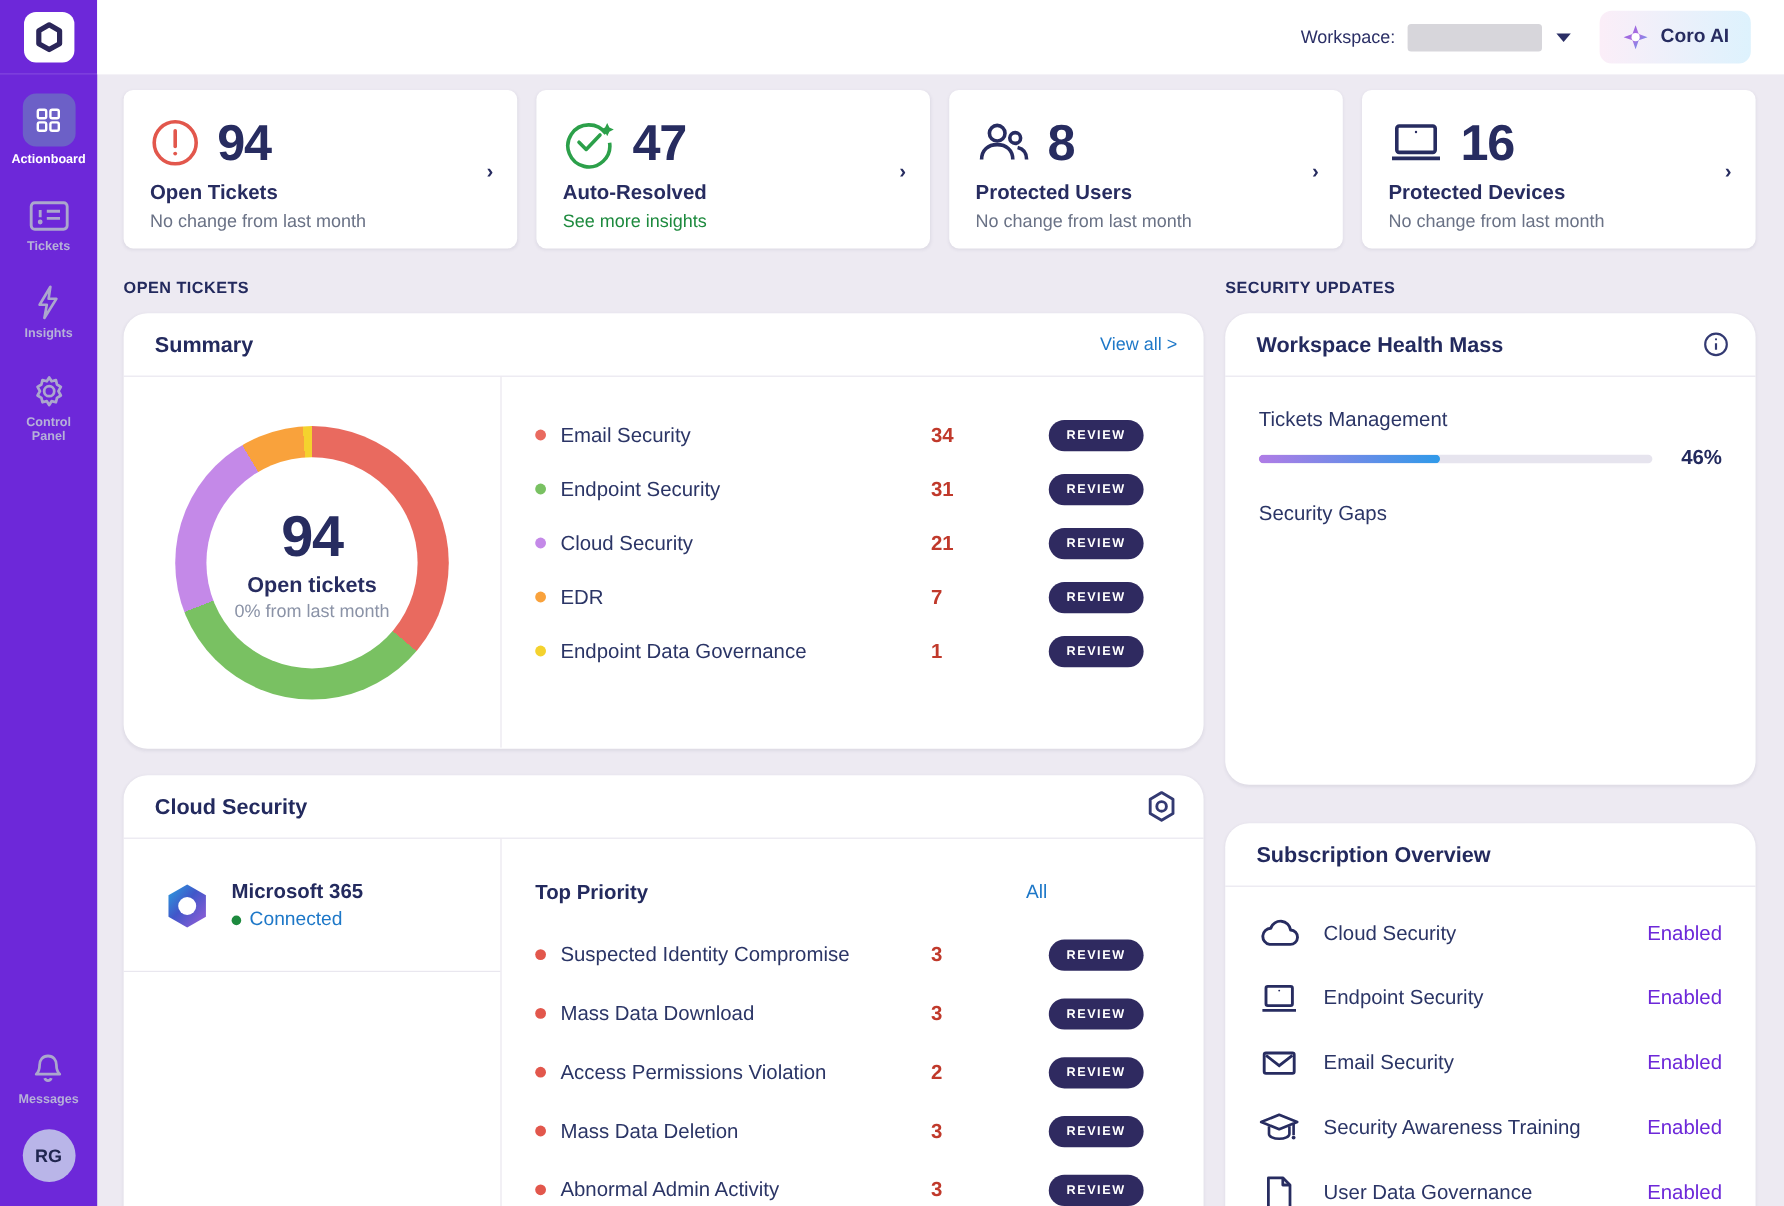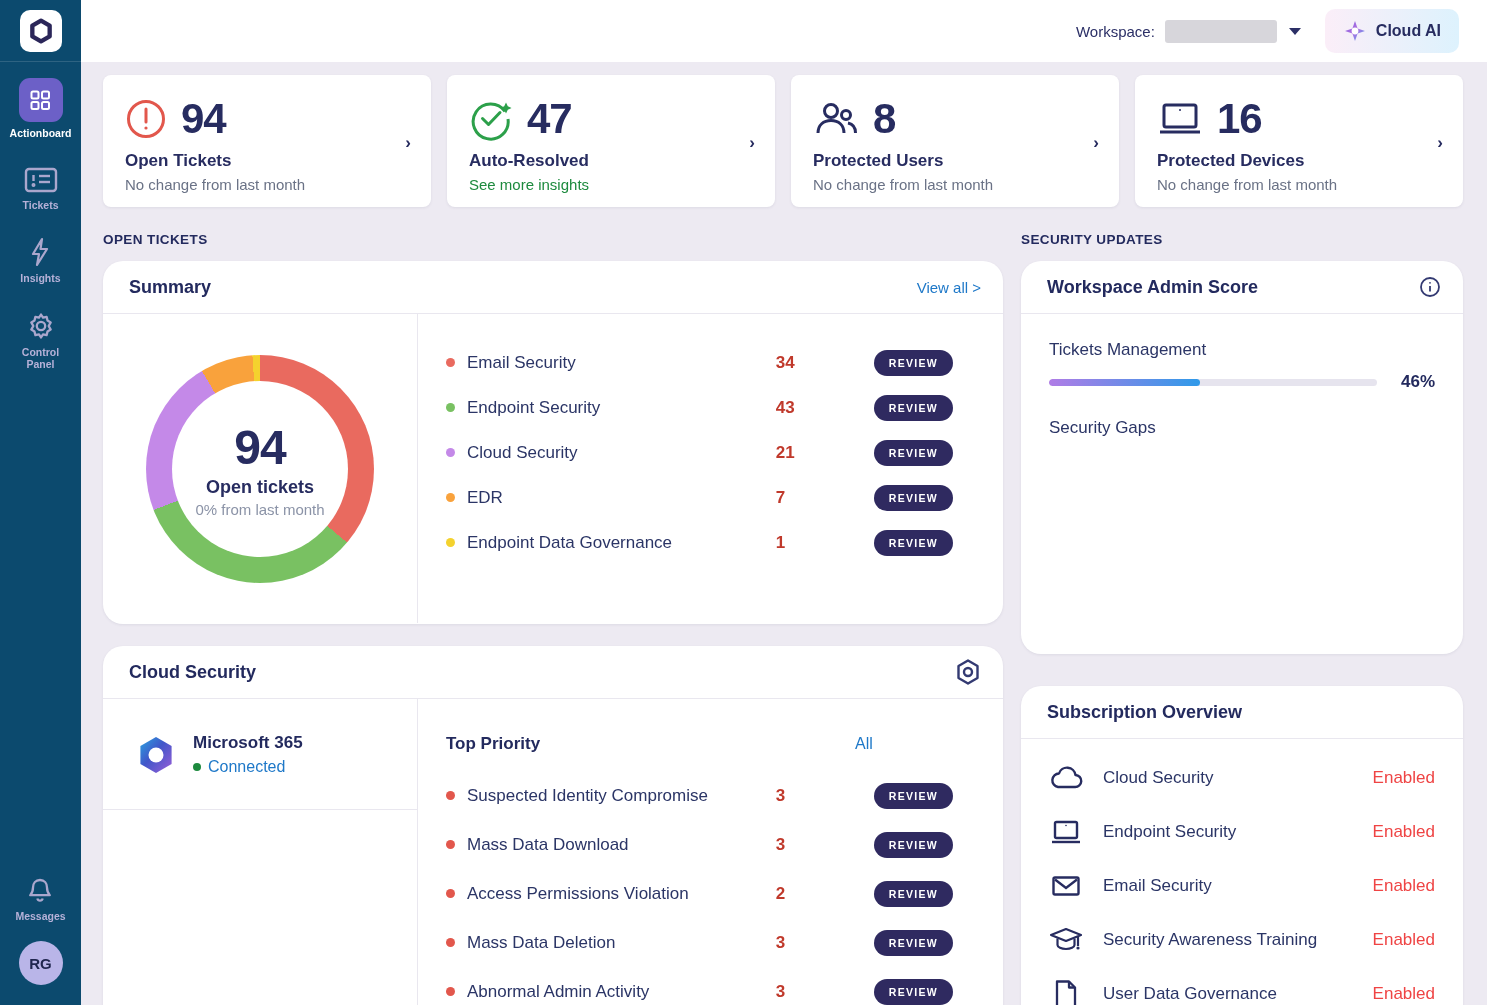--- a/index.html
+++ b/index.html
@@ -1,20 +1,20 @@
 <!DOCTYPE html>
 <html><head>
 <meta charset="utf-8">
 <style>
   * { margin:0; padding:0; box-sizing:border-box; }
   html,body { width:1487px; height:1005px; overflow:hidden; }
   body { font-family:"Liberation Sans", sans-serif; background:#edeaf2; display:flex; color:#272c60; }
 
   
-  .sidebar { width:81px; background:#0c4a6e; display:flex; flex-direction:column; align-items:center; flex-shrink:0; }
+  .sidebar { width:81px; background:#6d28d9; display:flex; flex-direction:column; align-items:center; flex-shrink:0; }
   .side-logo { width:81px; height:62px; display:flex; align-items:center; justify-content:center; border-bottom:1px solid rgba(255,255,255,.14); cursor:pointer; }
   .side-logo .logo-box { width:42px; height:42px; background:#fff; border-radius:10px; display:flex; align-items:center; justify-content:center; }
   .side-item { display:flex; flex-direction:column; align-items:center; gap:5px; cursor:pointer; color:#aba7cd; }
   .side-item .lbl { font-size:10.5px; font-weight:700; color:#b6b1d8; text-align:center; line-height:1.2; }
   .side-item.active .lbl { color:#ffffff; }
   .ab-icon { width:44px; height:44px; background:#6c60c7; border-radius:11px; display:flex; align-items:center; justify-content:center; }
   .spacer { flex:1; }
   .avatar { width:44px; height:44px; border-radius:50%; background:#b9b5e8; color:#20264f; font-weight:700; font-size:15px; display:flex; align-items:center; justify-content:center; margin-bottom:20px; cursor:pointer; }
 
   
@@ -96,21 +96,21 @@
   .hbar-track { flex:1; height:7px; border-radius:4px; background:#e6e4ee; overflow:hidden; }
   .hbar-fill { height:100%; border-radius:4px; background:linear-gradient(90deg,#b07ce6,#2f9ae9); }
   .hbar-pct { width:46px; text-align:right; font-size:17px; font-weight:700; color:#232a5e; }
 
   
   .subs-card { height:380px; }
   .subs-body { padding:12px 28px 0 28px; }
   .subs-row { display:flex; align-items:center; height:54px; }
   .subs-ic { width:34px; display:flex; justify-content:center; }
   .subs-lbl { flex:1; font-size:17px; color:#2b3566; margin-left:20px; }
-  .subs-status { font-size:17px; color:#ef4444; }
+  .subs-status { font-size:17px; color:#6d28d9; }
 
   .icon-btn { cursor:pointer; display:flex; align-items:center; }
   svg { display:block; }
 </style>
 </head>
 <body>
 
 <aside class="sidebar">
   <div class="side-logo">
     <div class="logo-box">
@@ -200,21 +200,21 @@
               <linearGradient id="stg" x1="0" y1="0" x2="1" y2="1">
                 <stop offset="0" stop-color="#7f5fe0"></stop>
                 <stop offset="0.5" stop-color="#b06fe0"></stop>
                 <stop offset="1" stop-color="#4aa8f0"></stop>
               </linearGradient>
             </defs>
           <path d="M12 2 L14.6 9.4 L22 12 L14.6 14.6 L12 22 L9.4 14.6 L2 12 L9.4 9.4 Z" fill="url(#stg)"></path>
           <circle cx="12" cy="12" r="3.4" fill="#fff"></circle>
         </svg>
       </span>
-      <span>Cloud AI</span>
+      <span>Coro AI</span>
     </button>
   </header>
 
   <main class="main">
 
     <div class="stat-row">
 
       <div class="stat-card">
         <div class="stat-top">
           <span>
@@ -316,21 +316,21 @@
             <div class="legend-pane">
               <div class="leg-row">
                 <span class="dot" style="background: rgb(233, 106, 95);"></span>
                 <span class="leg-lbl">Email Security</span>
                 <span class="cnt">34</span>
                 <button class="review-btn">REVIEW</button>
               </div>
               <div class="leg-row">
                 <span class="dot" style="background: rgb(121, 193, 98);"></span>
                 <span class="leg-lbl">Endpoint Security</span>
-                <span class="cnt">43</span>
+                <span class="cnt">31</span>
                 <button class="review-btn">REVIEW</button>
               </div>
               <div class="leg-row">
                 <span class="dot" style="background: rgb(196, 137, 232);"></span>
                 <span class="leg-lbl">Cloud Security</span>
                 <span class="cnt">21</span>
                 <button class="review-btn">REVIEW</button>
               </div>
               <div class="leg-row">
                 <span class="dot" style="background: rgb(249, 162, 60);"></span>
@@ -422,21 +422,21 @@
               </div>
             </div>
           </div>
         </section>
       </div>
 
       <div class="col-right">
 
         <section class="card health-card">
           <div class="card-head">
-            <span class="card-title">Workspace Admin Score</span>
+            <span class="card-title">Workspace Health Mass</span>
             <span class="icon-btn">
               <svg width="22" height="22" viewBox="0 0 22 22">
                   <g fill="none" stroke="#333a72" stroke-width="1.8">
                     <circle cx="11" cy="11" r="9"></circle>
                     <line x1="11" y1="10" x2="11" y2="15.5"></line>
                     <circle cx="11" cy="6.8" r="0.9" fill="#333a72" stroke="none"></circle>
                   </g>
                 </svg>
             </span>
           </div>

